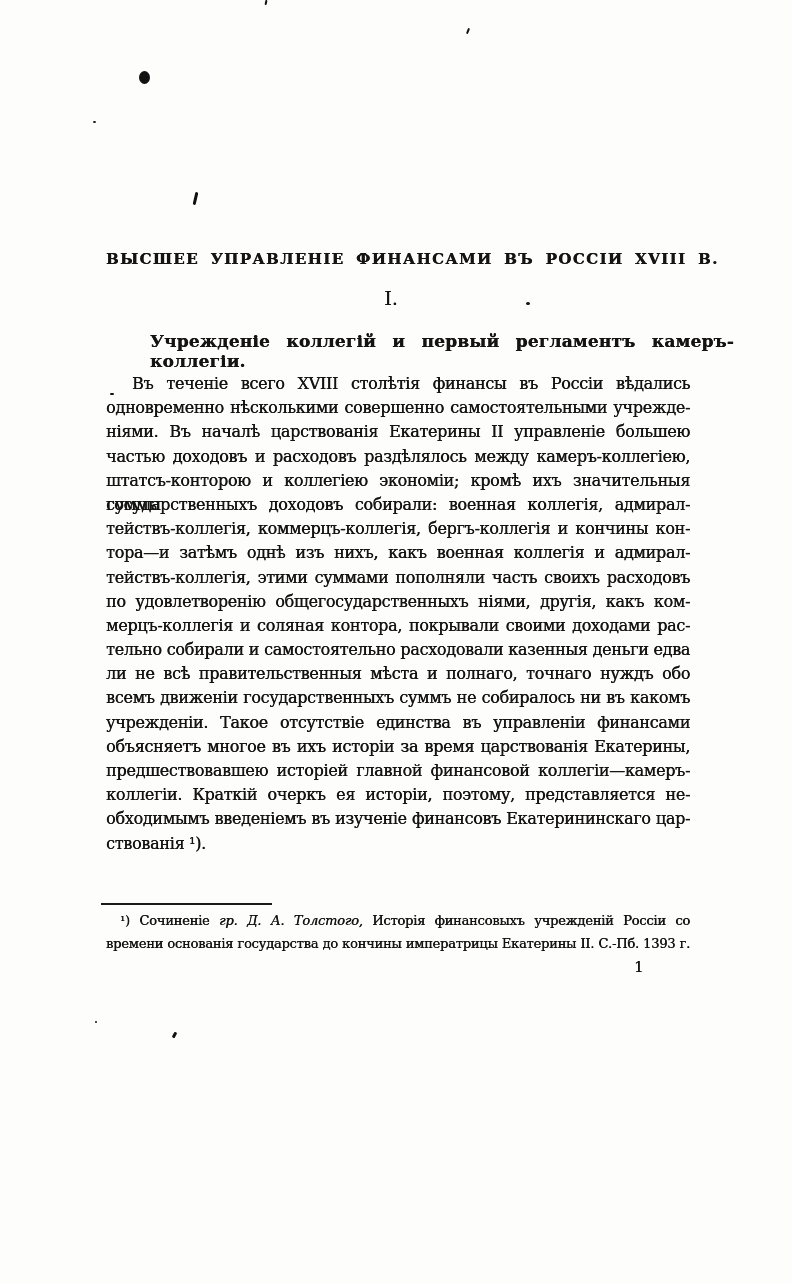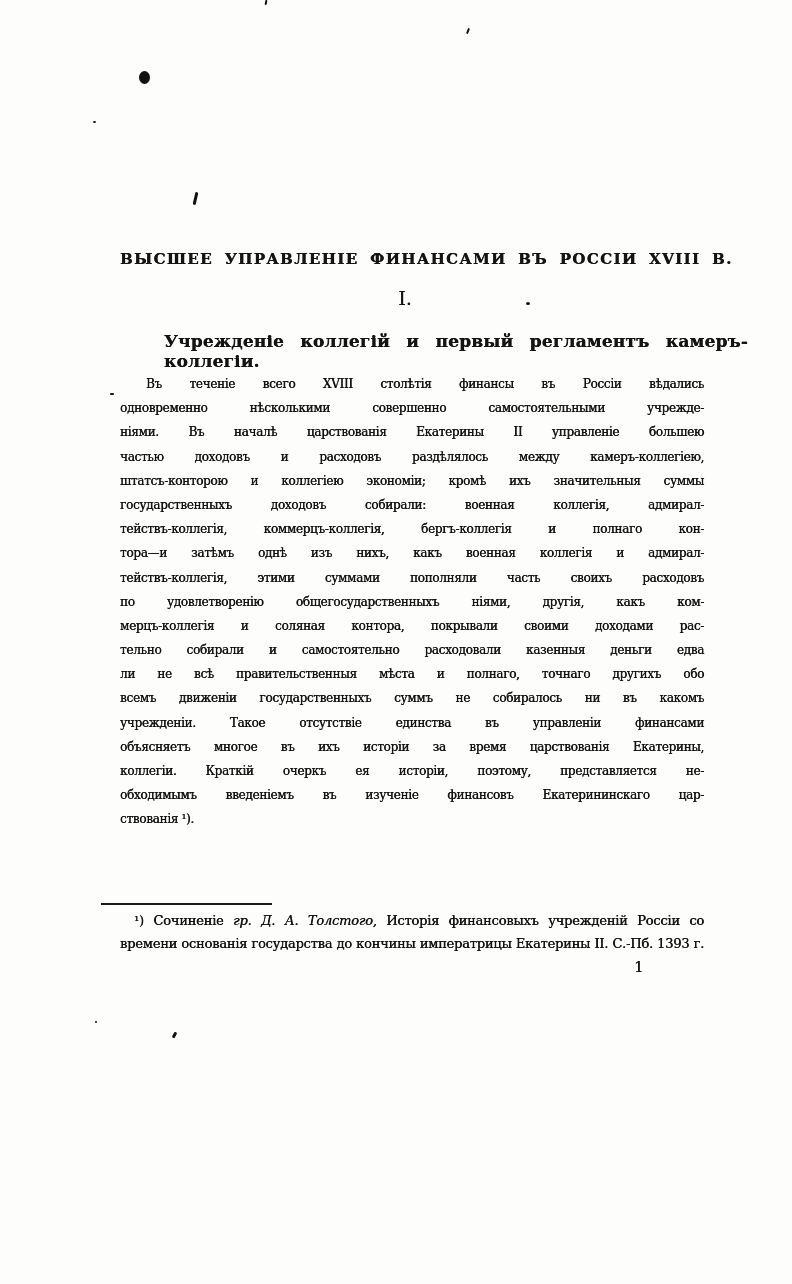--- a/index.html
+++ b/index.html
@@ -12,21 +12,21 @@
     width: 792px;
     height: 1284px;
     background: #fdfdfc;
     color: #151413;
     font-family: "DejaVu Serif", serif;
     overflow: hidden;
     text-shadow: 0.35px 0.2px 0 currentColor;
   }
   .col {
     position: absolute;
-    left: 120px;
+    left: 106px;
     width: 584px;
   }
   .running-title {
     top: 250px;
     text-align: center;
     font-weight: bold;
     font-size: 15px;
     letter-spacing: 1.4px;
     word-spacing: 5px;
     white-space: nowrap;
@@ -41,21 +41,21 @@
     top: 331px;
     font-weight: bold;
     font-size: 17px;
     letter-spacing: 0.2px;
     text-align: justify;
     text-align-last: justify;
     margin-left: 44px;
   }
   .body-text {
     top: 372px;
-    font-size: 12px;
+    font-size: 16px;
     letter-spacing: -0.3px;
     line-height: 24.2px;
   }
   .bl {
     text-align: justify;
     text-align-last: justify;
     height: 24.2px;
   }
   .bl.first { text-indent: 26px; }
   .bl.last  { text-align-last: left; }
@@ -120,30 +120,31 @@
 
   <div class="col section-heading">Учрежденіе коллегій и первый регламентъ камеръ-коллегіи.</div>
 
   <div class="col body-text">
     <div class="bl first">Въ теченіе всего XVIII столѣтія финансы въ Россіи вѣдались</div>
     <div class="bl">одновременно нѣсколькими совершенно самостоятельными учрежде-</div>
     <div class="bl">ніями. Въ началѣ царствованія Екатерины II управленіе большею</div>
     <div class="bl">частью доходовъ и расходовъ раздѣлялось между камеръ-коллегіею,</div>
     <div class="bl">штатсъ-конторою и коллегіею экономіи; кромѣ ихъ значительныя суммы</div>
     <div class="bl">государственныхъ доходовъ собирали: военная коллегія, адмирал-</div>
-    <div class="bl">тействъ-коллегія, коммерцъ-коллегія, бергъ-коллегія и полнаго кон-</div>
+    <div class="bl">тействъ-коллегія, коммерцъ-коллегія, бергъ-коллегія и кончины кон-</div>
     <div class="bl">тора—и затѣмъ однѣ изъ нихъ, какъ военная коллегія и адмирал-</div>
     <div class="bl">тействъ-коллегія, этими суммами пополняли часть своихъ расходовъ</div>
     <div class="bl">по удовлетворенію общегосударственныхъ ніями, другія, какъ ком-</div>
     <div class="bl">мерцъ-коллегія и соляная контора, покрывали своими доходами рас-</div>
     <div class="bl">тельно собирали и самостоятельно расходовали казенныя деньги едва</div>
-    <div class="bl">ли не всѣ правительственныя мѣста и полнаго, точнаго другихъ обо</div>
+    <div class="bl">ли не всѣ правительственныя мѣста и полнаго, точнаго нуждъ обо</div>
     <div class="bl">всемъ движеніи государственныхъ суммъ не собиралось ни въ какомъ</div>
     <div class="bl">учрежденіи. Такое отсутствіе единства въ управленіи финансами</div>
     <div class="bl">объясняетъ многое въ ихъ исторіи за время царствованія Екатерины,</div>
+    <div class="bl">предшествовавшею исторіей главной финансовой коллегіи—камеръ-</div>
     <div class="bl">коллегіи. Краткій очеркъ ея исторіи, поэтому, представляется не-</div>
     <div class="bl">обходимымъ введеніемъ въ изученіе финансовъ Екатерининскаго цар-</div>
     <div class="bl last">ствованія ¹).</div>
   </div>
 
   <div class="footnote-rule"></div>
 
   <div class="col footnote">
     <div class="fn-line fn1"><span>¹) Сочиненіе </span><span class="it">гр. Д. А. Толстого,</span><span> Исторія финансовыхъ учрежденій Россіи со</span></div>
     <div class="fn-line fn2">времени основанія государства до кончины императрицы Екатерины II. С.-Пб. 1393 г.</div>

